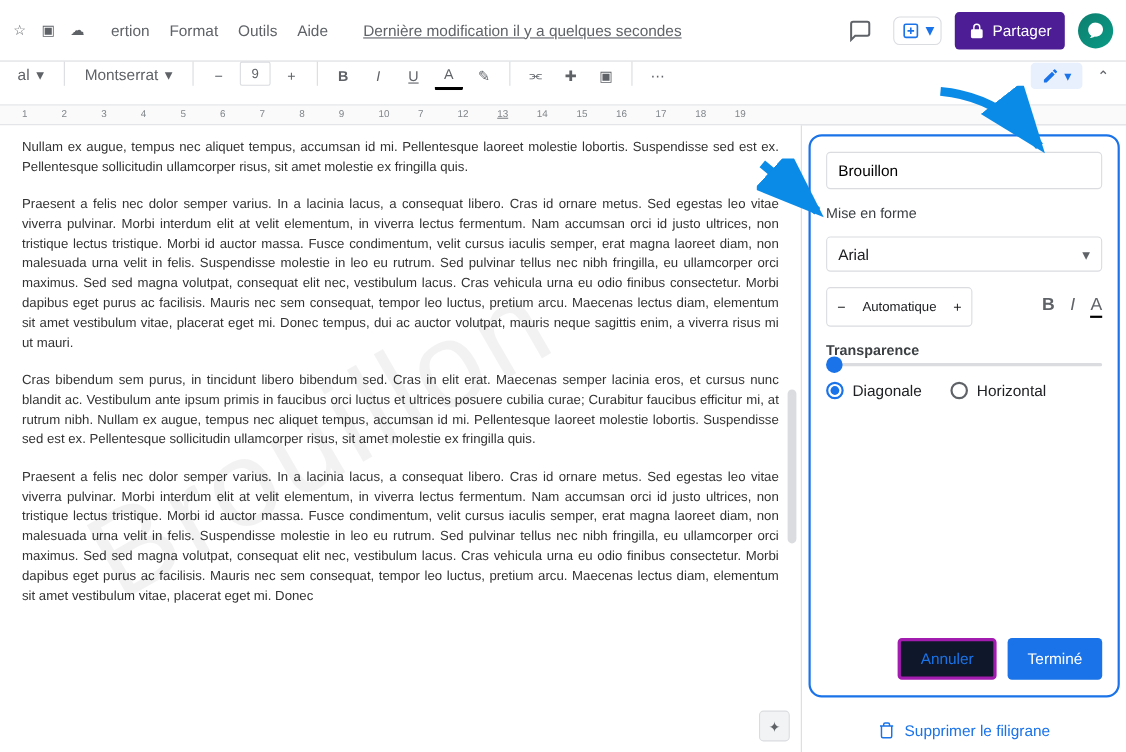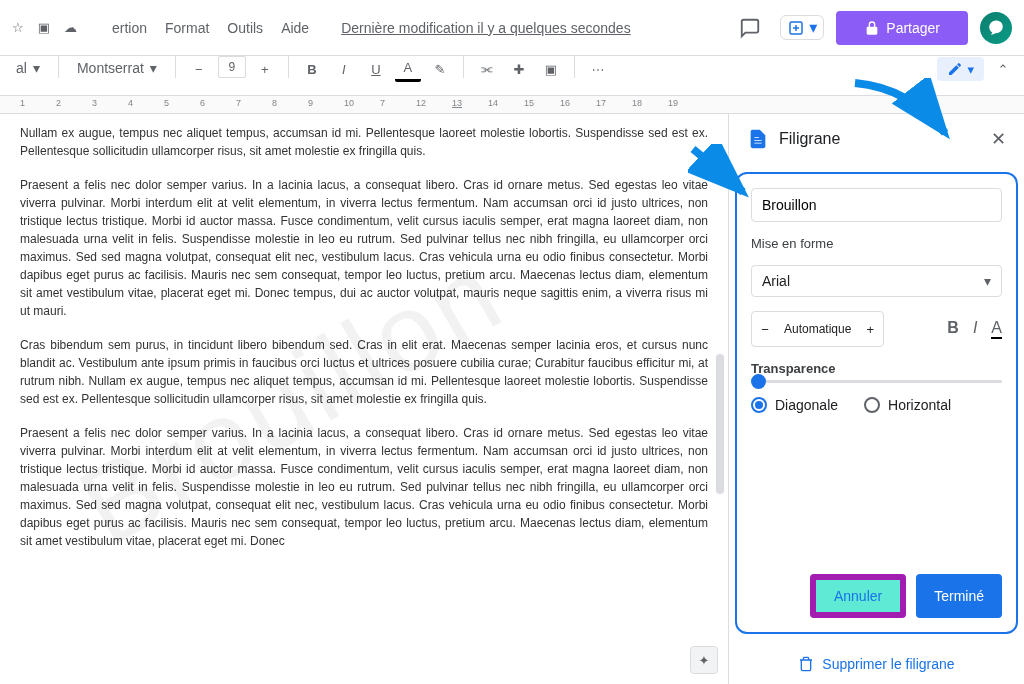--- a/index.html
+++ b/index.html
@@ -1,26 +1,26 @@
 <!DOCTYPE html>
 <html><head>
 <meta charset="utf-8">
 <style>
 * { box-sizing: border-box; margin: 0; padding: 0; }
 body { font-family: Arial, sans-serif; font-size: 13px; color: #202124; background: #fff; width: 1024px; height: 684px; overflow: hidden; position: relative; }
 
 .topbar { height: 56px; display: flex; align-items: center; padding: 0 12px; border-bottom: 1px solid #dadce0; }
 .topbar-left { display: flex; gap: 14px; align-items: center; }
 .topbar-icons { display: flex; gap: 14px; color: #5f6368; }
-.menubar { display: flex; gap: 18px; margin-left: 21px; color: #5f6368; font-size: 14px; }
+.menubar { display: flex; gap: 18px; margin-left: 10px; color: #5f6368; font-size: 14px; }
 .last-edit { margin-left: 18px; color: #5f6368; text-decoration: underline; font-size: 14px; cursor: pointer; }
 .topbar-right { margin-left: auto; display: flex; gap: 12px; align-items: center; }
 .icon-btn { width: 36px; height: 36px; border-radius: 4px; display: flex; align-items: center; justify-content: center; color: #5f6368; cursor: pointer; }
 .add-btn { border: 1px solid #dadce0; border-radius: 6px; display: flex; align-items: center; padding: 2px 6px; color: #1a73e8; font-size: 16px; }
-.share-btn { background: #8b5cf6; color: #fff; border-radius: 4px; padding: 9px 28px; display: flex; align-items: flex-start; gap: 6px; font-size: 14px; font-weight: 500; cursor: pointer; }
+.share-btn { background: #4c1d95; color: #fff; border-radius: 4px; padding: 9px 12px; display: flex; align-items: flex-start; gap: 6px; font-size: 14px; font-weight: 500; cursor: pointer; }
 .avatar { width: 32px; height: 32px; border-radius: 50%; background: linear-gradient(135deg,#0d7e6f,#0a9b85); display: flex; align-items: center; justify-content: center; color: #fff; }
 
 .toolbar { height: 40px; display: flex; align-items: flex-start; padding: 0 8px; border-bottom: 1px solid #dadce0; gap: 6px; color: #5f6368; }
 .tb-select { display: flex; align-items: center; gap: 6px; padding: 4px 8px; font-size: 14px; cursor: pointer; }
 .tb-small-btn { width: 26px; height: 26px; display: flex; align-items: center; justify-content: center; cursor: pointer; border-radius: 2px; }
 .tb-sep { width: 1px; height: 22px; background: #dadce0; margin: 0 4px; }
 .tb-num { width: 28px; text-align: center; border: 1px solid #dadce0; border-radius: 2px; font-size: 12px; padding: 3px 0; }
 .tb-right { margin-left: auto; display: flex; gap: 6px; align-items: center; }
 .edit-btn { background: #e8f0fe; color: #1a73e8; border-radius: 4px; padding: 4px 10px; display: flex; align-items: center; gap: 4px; }
 
@@ -50,21 +50,21 @@
 .size-grp .val { padding: 0 6px; font-size: 12px; }
 .fmt-icons { display: flex; gap: 14px; margin-left: auto; color: #5f6368; }
 .fmt-icons span { cursor: pointer; font-size: 16px; }
 .slider-track { height: 3px; background: #dadce0; border-radius: 2px; position: relative; margin-top: 4px; }
 .slider-thumb { position: absolute; left: 0; top: -6px; width: 15px; height: 15px; border-radius: 50%; background: #1a73e8; }
 .radio-row { display: flex; gap: 26px; align-items: center; font-size: 14px; }
 .radio { width: 16px; height: 16px; border: 2px solid #5f6368; border-radius: 50%; display: inline-flex; align-items: center; justify-content: center; }
 .radio.checked { border-color: #1a73e8; }
 .radio.checked::after { content: ""; width: 8px; height: 8px; background: #1a73e8; border-radius: 50%; }
 .btn-row { display: flex; gap: 10px; justify-content: flex-end; margin-top: auto; padding-top: 20px; }
-.btn-outline { border: 6px solid #a21caf; background: #5eead4; color: #1a73e8; padding: 8px 18px; border-radius: 4px; font-size: 14px; cursor: pointer; }
+.btn-outline { border: 3px solid #a21caf; background: #0f172a; color: #1a73e8; padding: 8px 18px; border-radius: 4px; font-size: 14px; cursor: pointer; }
 .btn-prim { background: #1a73e8; color: #fff; padding: 8px 18px; border-radius: 4px; font-size: 14px; cursor: pointer; border: none; }
 .sb-delete { color: #1a73e8; text-align: center; padding: 12px; font-size: 14px; display: flex; align-items: center; justify-content: center; gap: 8px; cursor: pointer; }
 
 .arrow-annot { position: absolute; pointer-events: none; z-index: 200; }
 .arrow-annot svg { display: block; }
 
 .scrollbar-track { position: absolute; right: 298px; top: 114px; width: 10px; bottom: 0; }
 .scrollbar-thumb { position: absolute; top: 240px; width: 8px; height: 140px; background: #dadce0; border-radius: 4px; }
 .explore-fab { position: absolute; right: 306px; bottom: 10px; width: 28px; height: 28px; background: #f1f3f4; border: 1px solid #dadce0; border-radius: 4px; display: flex; align-items: center; justify-content: center; color: #5f6368; }
 </style>
@@ -188,28 +188,20 @@
       <p>Praesent a felis nec dolor semper varius. In a lacinia lacus, a consequat libero. Cras id ornare metus. Sed egestas leo vitae viverra pulvinar. Morbi interdum elit at velit elementum, in viverra lectus fermentum. Nam accumsan orci id justo ultrices, non tristique lectus tristique. Morbi id auctor massa. Fusce condimentum, velit cursus iaculis semper, erat magna laoreet diam, non malesuada urna velit in felis. Suspendisse molestie in leo eu rutrum. Sed pulvinar tellus nec nibh fringilla, eu ullamcorper orci maximus. Sed sed magna volutpat, consequat elit nec, vestibulum lacus. Cras vehicula urna eu odio finibus consectetur. Morbi dapibus eget purus ac facilisis. Mauris nec sem consequat, tempor leo luctus, pretium arcu. Maecenas lectus diam, elementum sit amet vestibulum vitae, placerat eget mi. Donec</p>
     </div>
   </div>
 
   <div class="scrollbar-track">
       <div class="scrollbar-thumb"></div>
     </div>
   <div class="explore-fab">✦</div>
 
   <div class="sidebar">
-    <div class="sb-header">
-      <svg width="22" height="22" viewBox="0 0 24 24">
-          <path fill="#1a73e8" d="M14 2H6a2 2 0 0 0-2 2v16a2 2 0 0 0 2 2h12a2 2 0 0 0 2-2V8l-6-6z"></path>
-          <path fill="#fff" d="M8 13h8v1H8zm0 3h8v1H8zm0-6h5v1H8z"></path>
-        </svg>
-      <span>Filigrane</span>
-      <span class="sb-close">✕</span>
-    </div>
     <div class="sb-panel">
       <input class="sb-input" value="Brouillon" style="">
       <div class="sb-label">Mise en forme</div>
       <div class="sb-select">
         <span>Arial</span>
         <span class="arrow">▾</span>
       </div>
       <div class="size-row">
         <div class="size-grp">
           <div class="btn">−</div>

